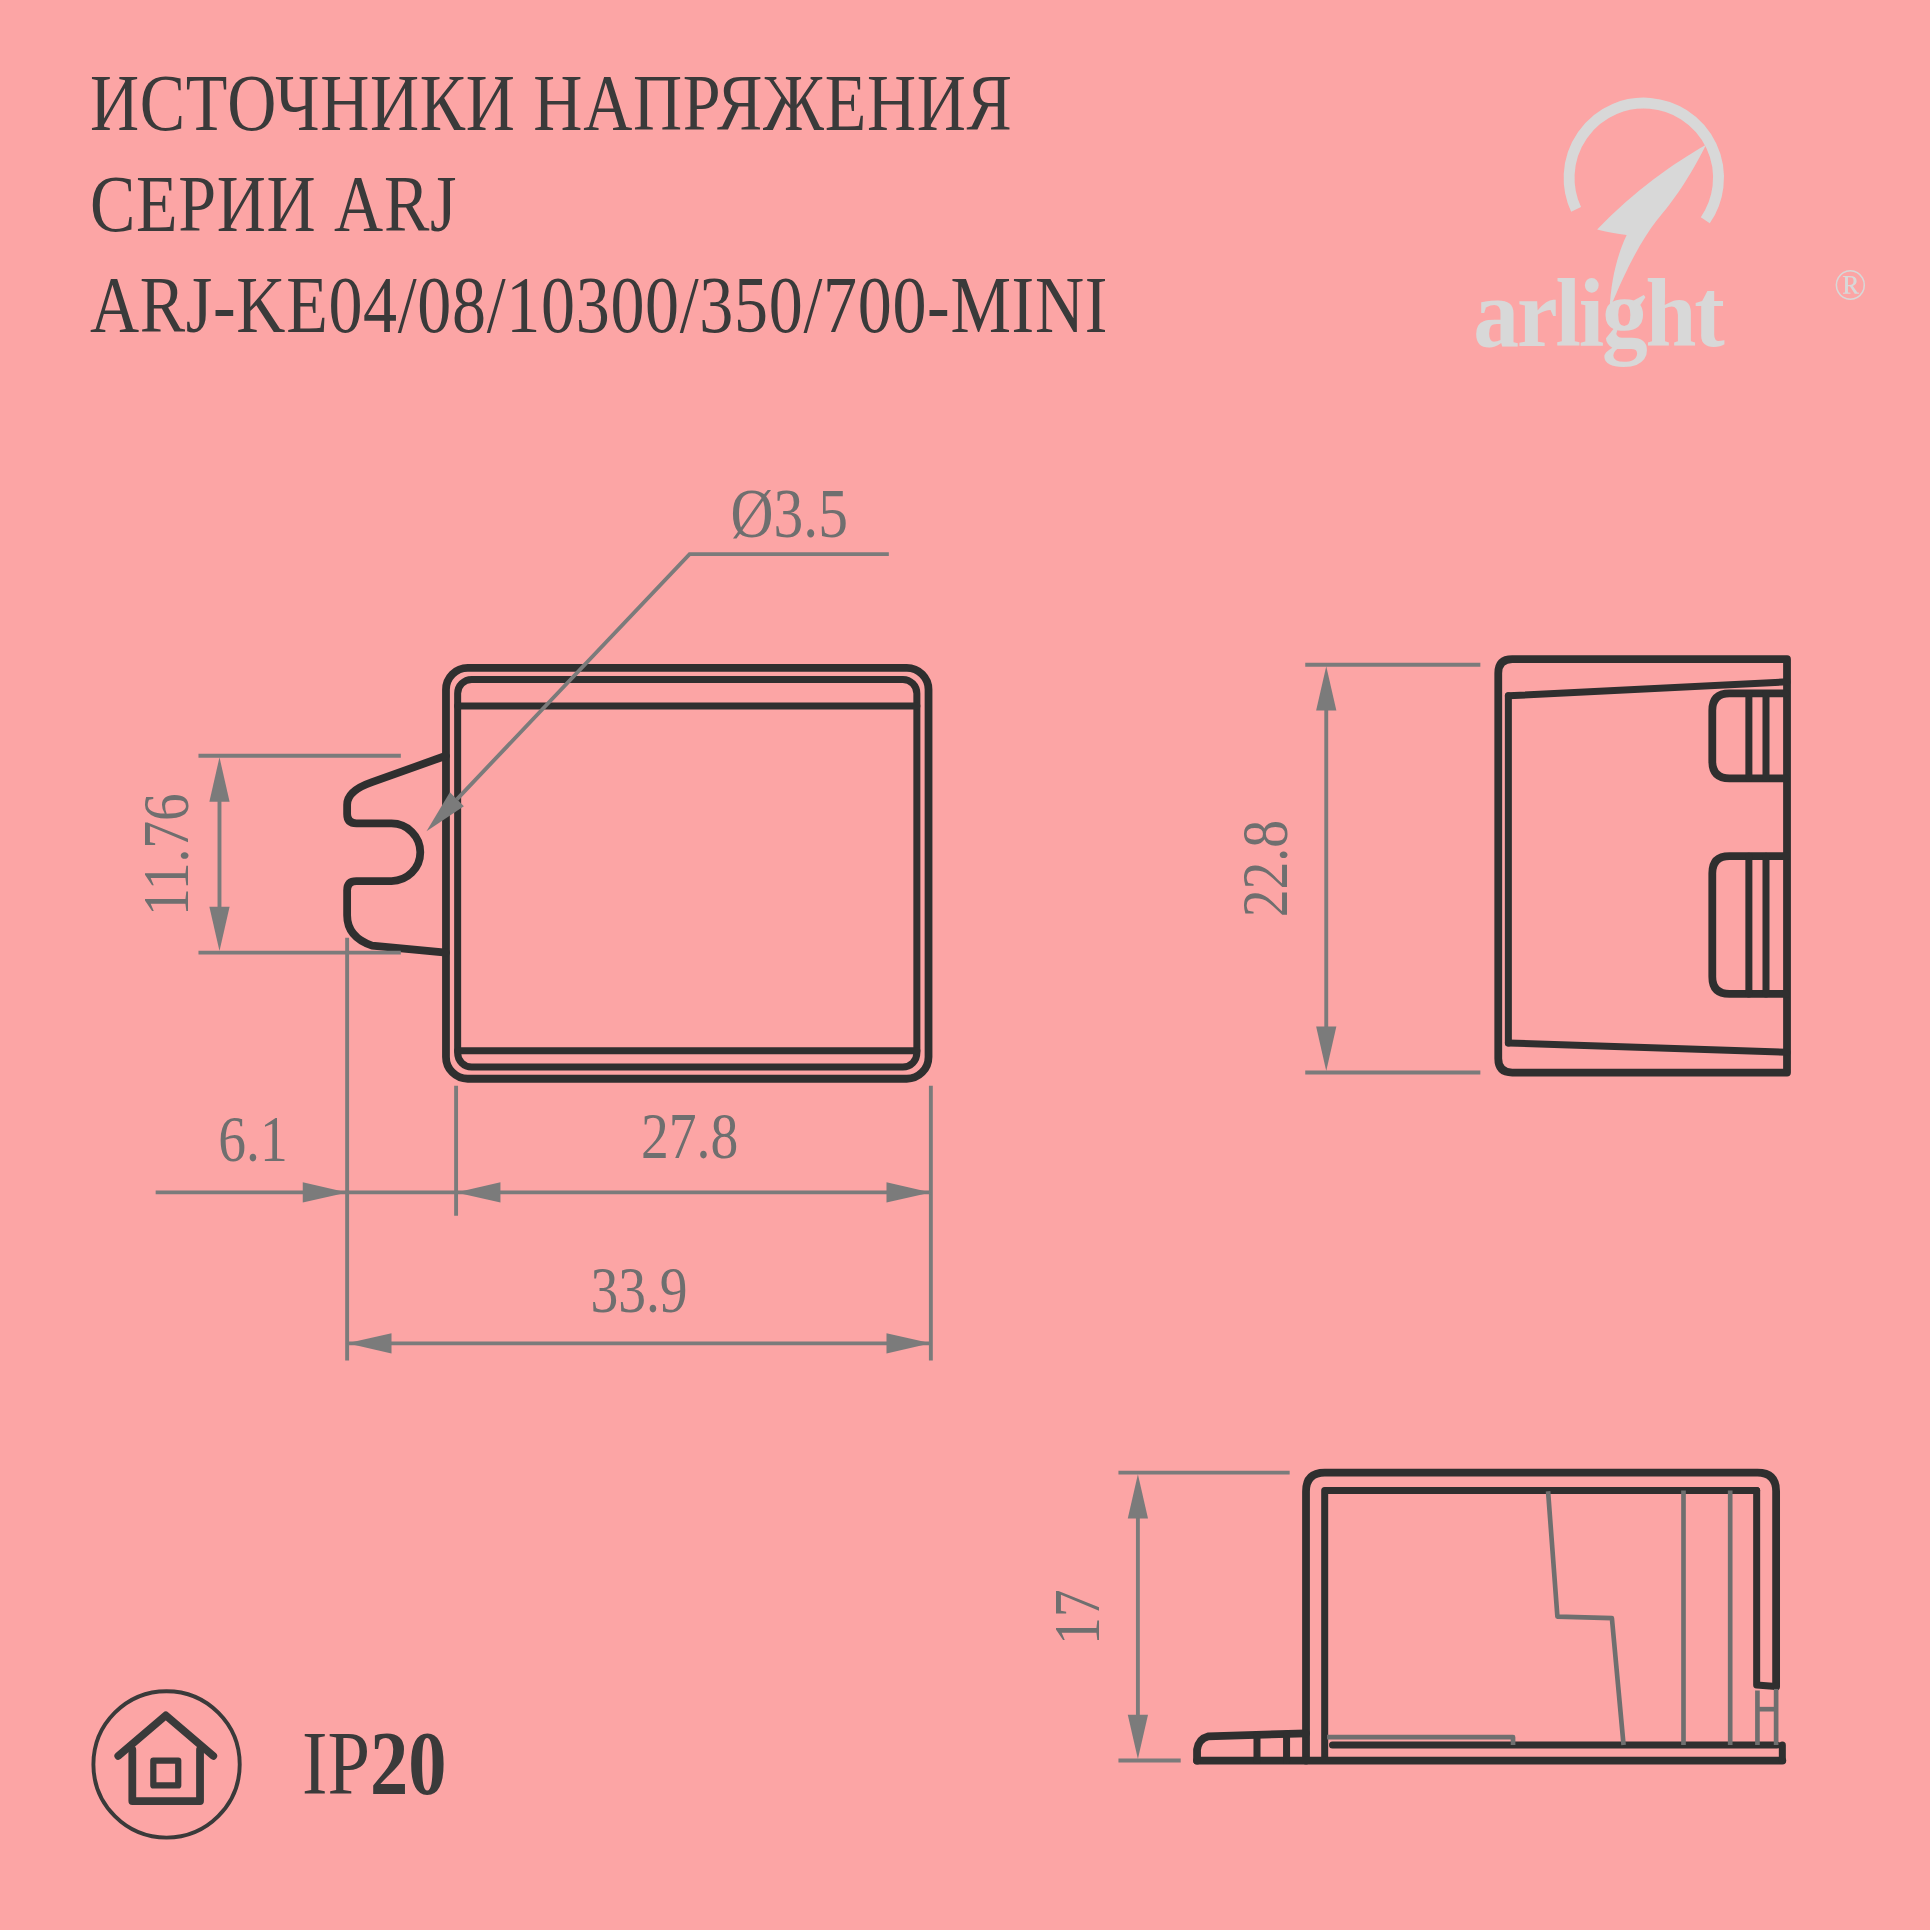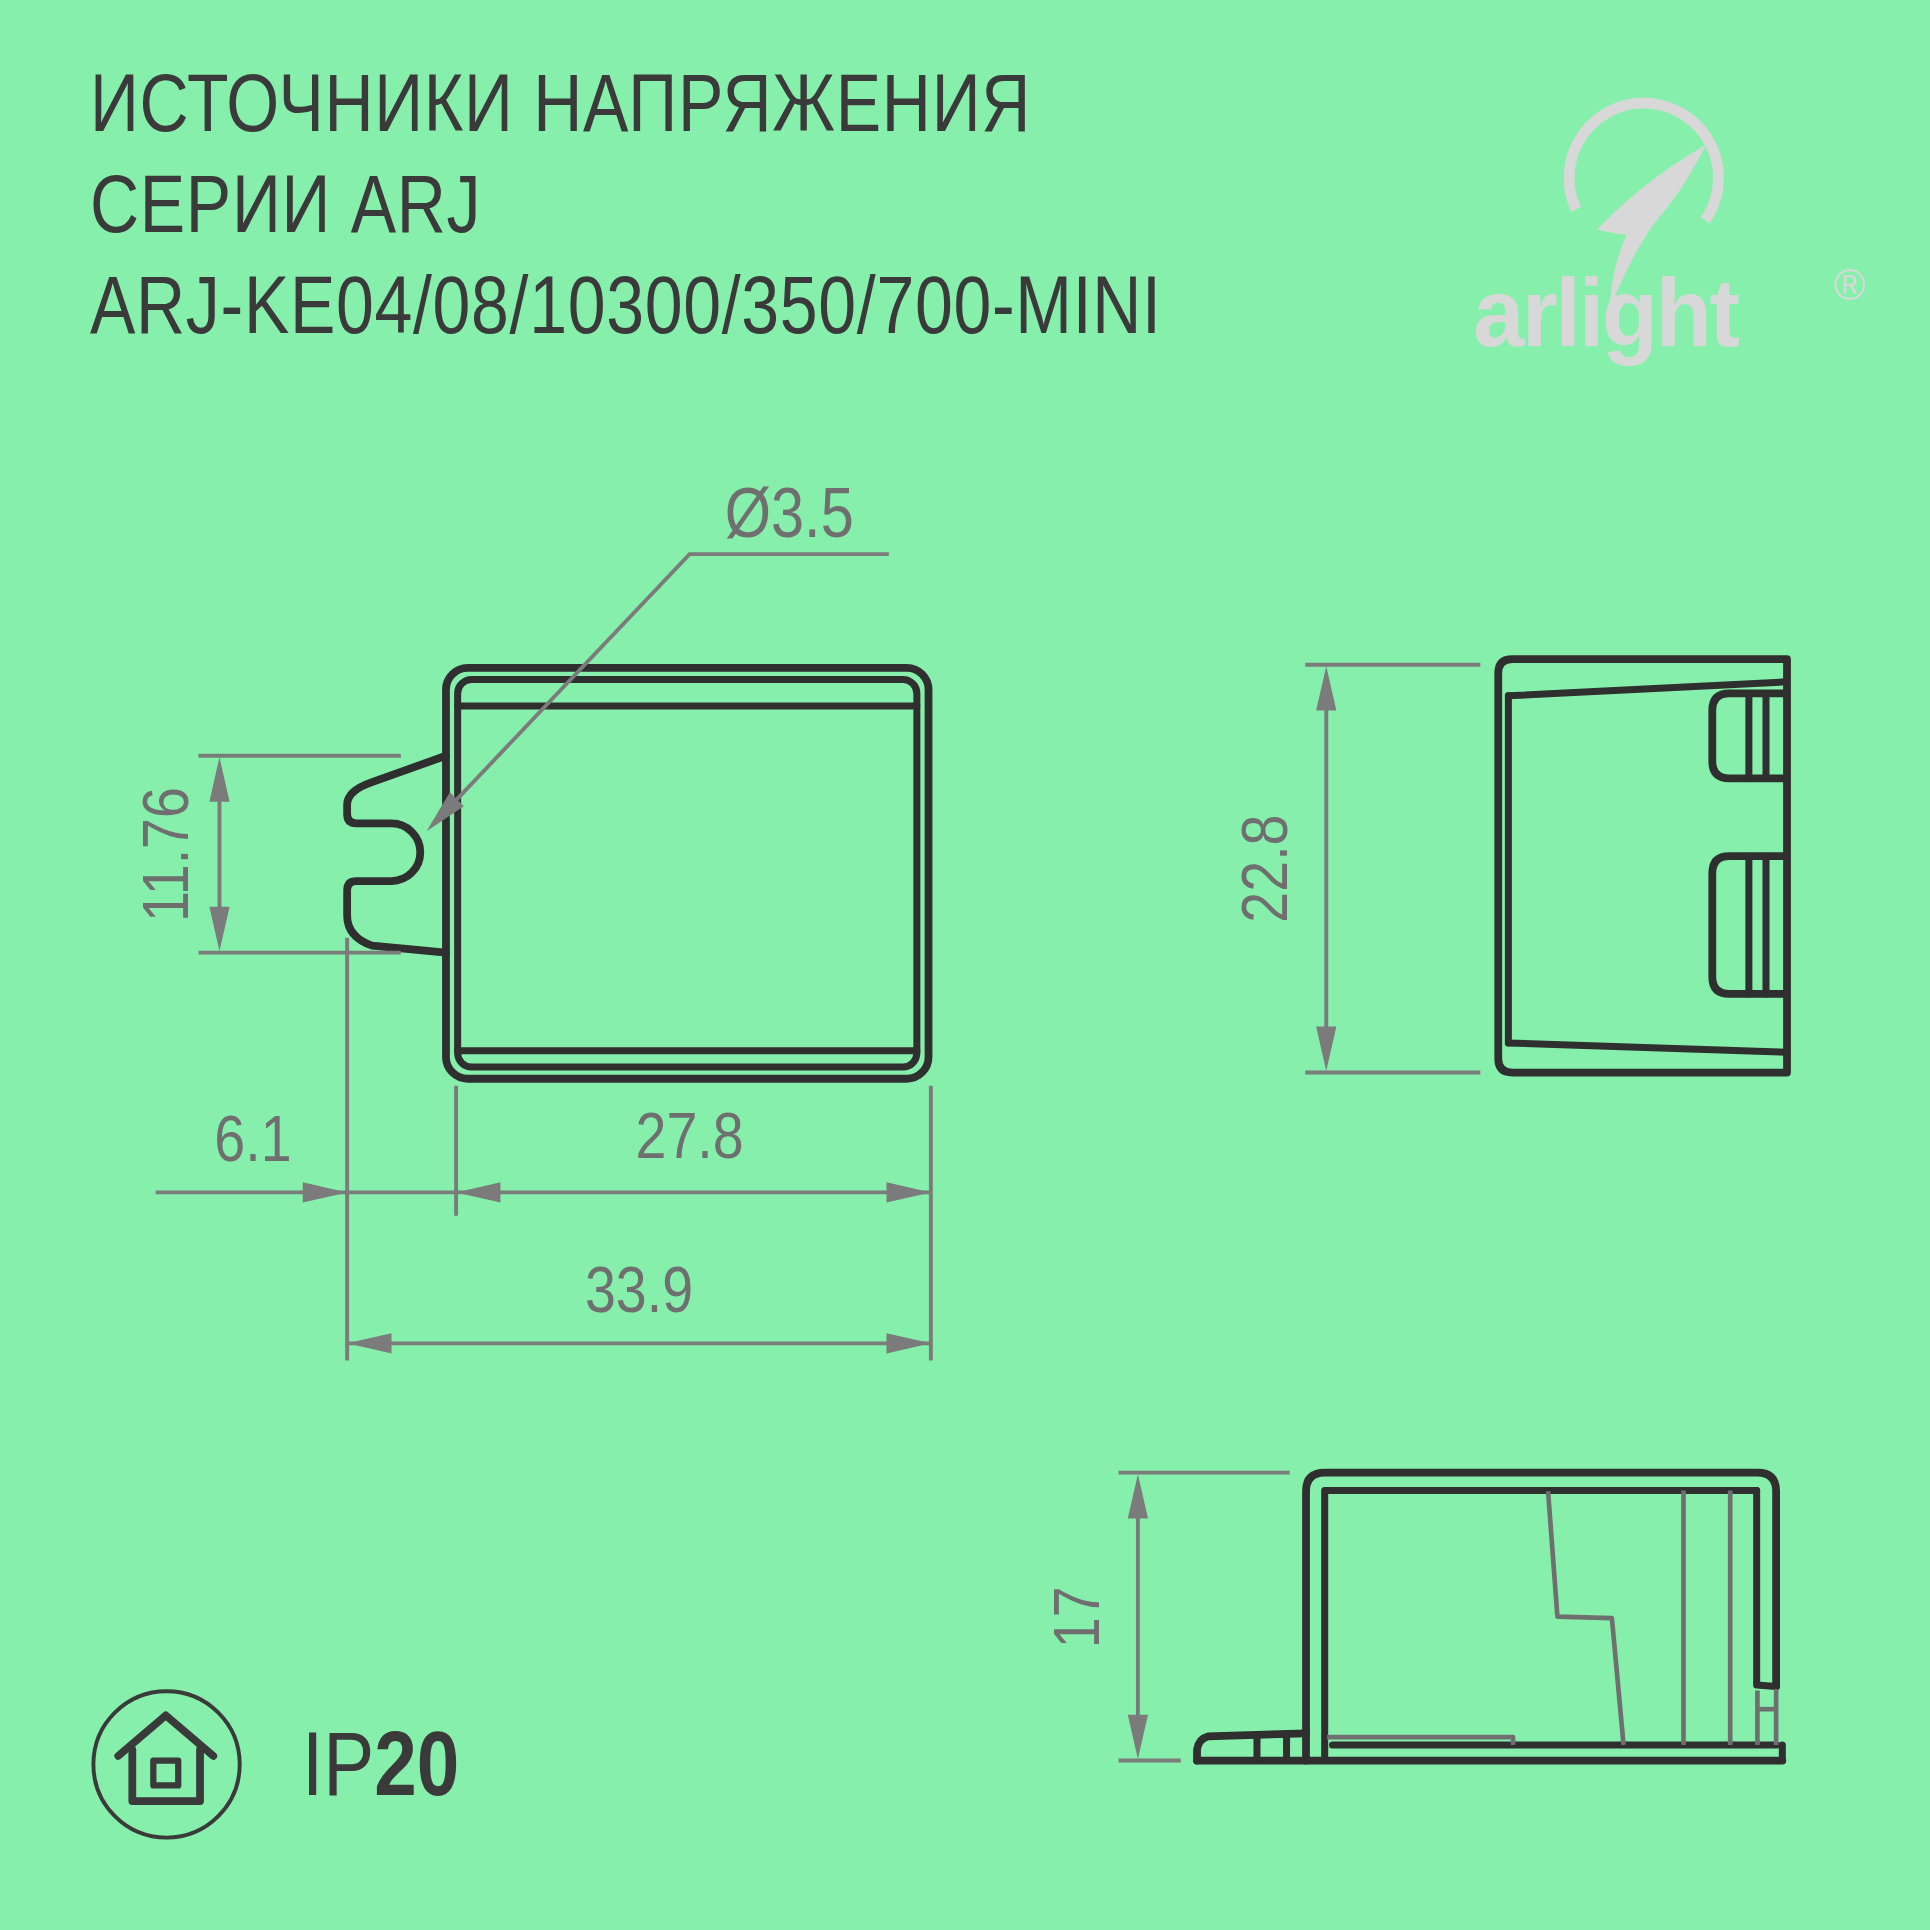--- a/index.html
+++ b/index.html
@@ -1,20 +1,20 @@
 <!DOCTYPE html>
 <html style="font-size:12.5px"><head>
 <meta charset="utf-8">
 <style>
   html,body{margin:0;padding:0;background:#ffffff;}
   #canvas{
     position:relative;
     width:1931px;height:1931px;
-    background:#86efac;
-    font-family:Liberation Sans, sans-serif;
+    background:#fca5a5;
+    font-family:Liberation Serif, serif;
     overflow:hidden;
   }
   .title-block{
     position:absolute;left:90px;top:53px;
     color:#3a3a3a;
     font-size:81px;line-height:101px;
     letter-spacing:0.8px;
     transform:scaleX(0.84);transform-origin:left top;
     white-space:nowrap;
   }

